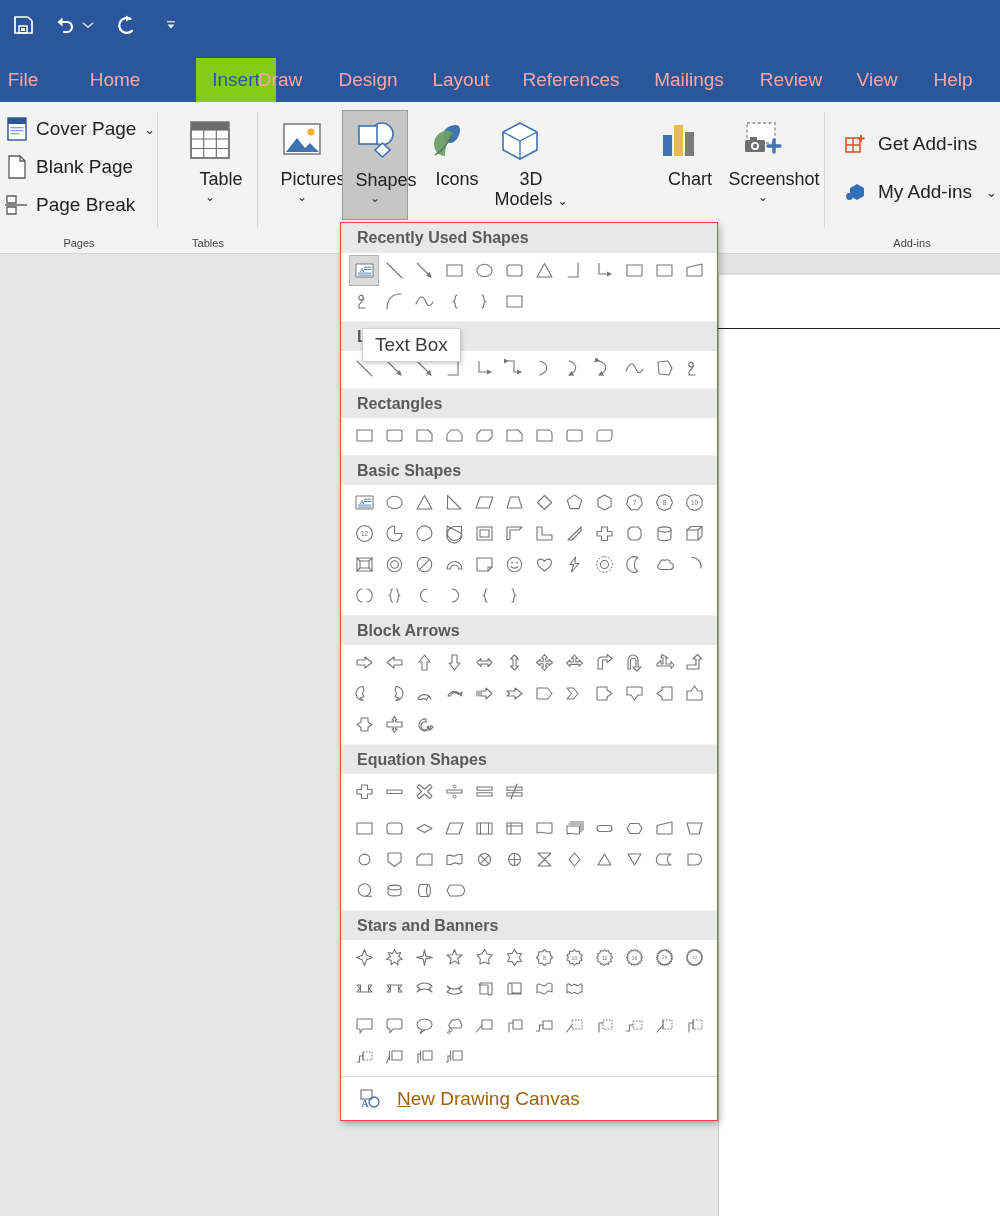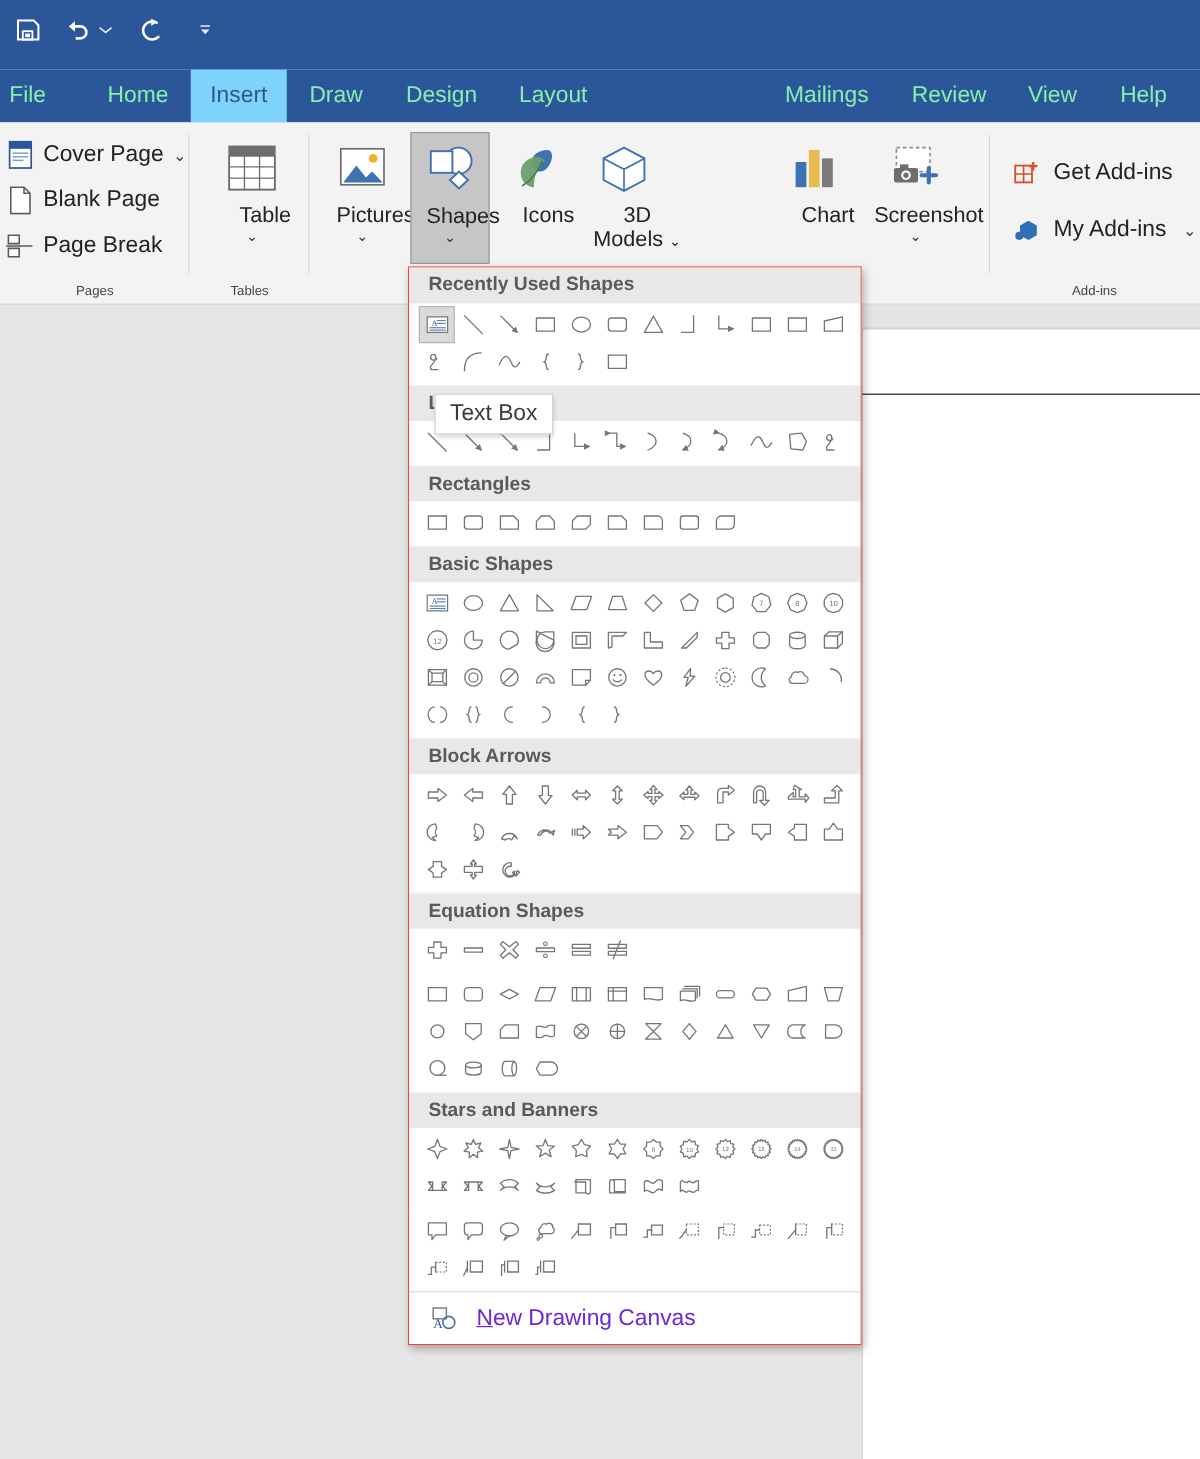--- a/index.html
+++ b/index.html
@@ -23,25 +23,25 @@
   .qat-btn svg { display: block; }
 
   
   #ribbon-tabs {
     position: absolute; left: 0; top: 58px; width: 1000px; height: 44px;
     background: #2b579a;
   }
   .rtab {
     position: absolute; top: 0; height: 44px;
     display: flex; align-items: center; justify-content: center;
-    color: #86efac; font-size: 19px; white-space: nowrap;
+    color: #fca5a5; font-size: 19px; white-space: nowrap;
     padding: 0 12px; cursor: default;
   }
   .rtab.active {
-    background: #7dd3fc; color: #2b579a;
+    background: #84cc16; color: #2b579a; margin-left: 37px;
   }
 
   
   #ribbon-body {
     position: absolute; left: 0; top: 102px; width: 1000px; height: 152px;
     background: #f3f3f3; border-bottom: 1px solid #d4d4d4;
   }
   .rgroup-sep {
     position: absolute; top: 10px; width: 1px; height: 116px; background: #d8d8d8;
   }
@@ -116,21 +116,21 @@
   .shape-cell.sel { background: #dadada; border: 1px solid #b5b5b5; }
   .shape-cell svg { display: block; }
   .shape-cell svg * { vector-effect: non-scaling-stroke; }
 
   #menu-footer {
     border-top: 1px solid #dcdcdc; height: 44px;
     display: flex; align-items: center; padding-left: 12px;
     background: #fff;
   }
   #menu-footer .mf-icon { width: 34px; display:flex; align-items:center; justify-content:center; }
-  #menu-footer .mf-label { font-size: 19px; color: #6d28d9; margin-left: 10px; }
+  #menu-footer .mf-label { font-size: 19px; color: #a16207; margin-left: 10px; }
   #menu-footer .mf-label u { text-decoration: underline; }
 
   
   #tooltip {
     position: absolute; left: 362px; top: 328px;
     height: 34px; padding: 0 12px;
     background: #ffffff; border: 1px solid #d0d0d0;
     box-shadow: 1px 2px 4px rgba(0,0,0,0.18);
     display: flex; align-items: center;
     font-size: 19px; color: #3b3b3b;
@@ -173,20 +173,21 @@
   </div>
 </div>
 
 <div id="ribbon-tabs">
     <div class="rtab" style="left: 0px; width: 46px;">File</div>
     <div class="rtab" style="left: 74px; width: 82px;">Home</div>
     <div class="rtab active" style="left: 159px; width: 80px;">Insert</div>
     <div class="rtab" style="left: 243px; width: 74px;">Draw</div>
     <div class="rtab" style="left: 325px; width: 86px;">Design</div>
     <div class="rtab" style="left: 420px; width: 82px;">Layout</div>
+    <div class="rtab" style="left: 512px; width: 118px;">References</div>
     <div class="rtab" style="left: 640px; width: 98px;">Mailings</div>
     <div class="rtab" style="left: 748px; width: 86px;">Review</div>
     <div class="rtab" style="left: 845px; width: 64px; text-align: center;">View</div>
     <div class="rtab" style="left: 920px; width: 66px;">Help</div>
   </div>
 
 <div id="ribbon-body">
 
   <div class="rgroup-sep" style="left:157px"></div>
   <div class="rgroup-sep" style="left:257px"></div>

